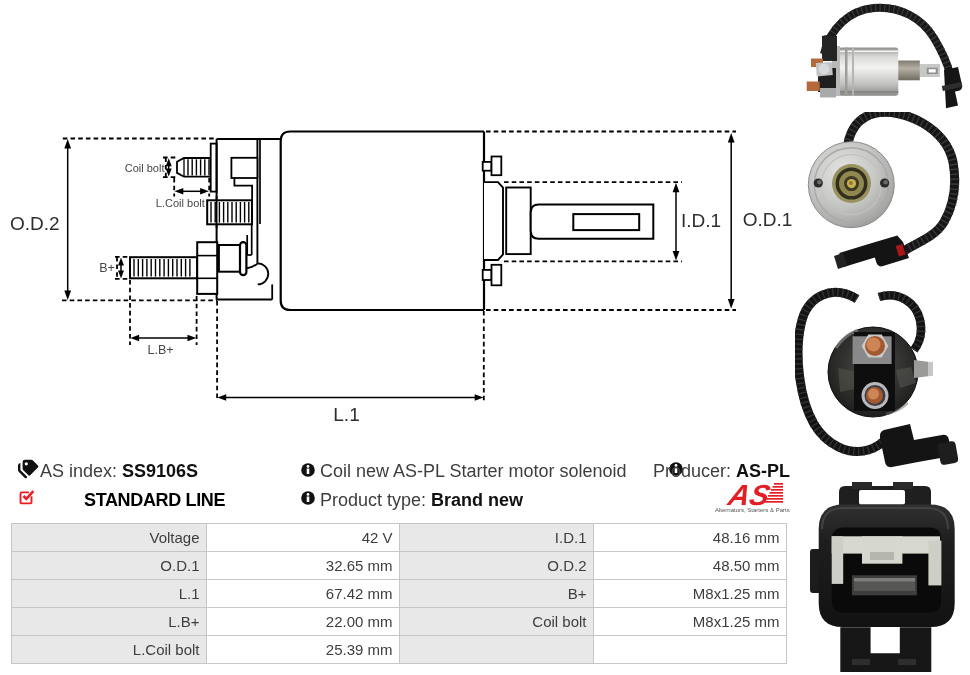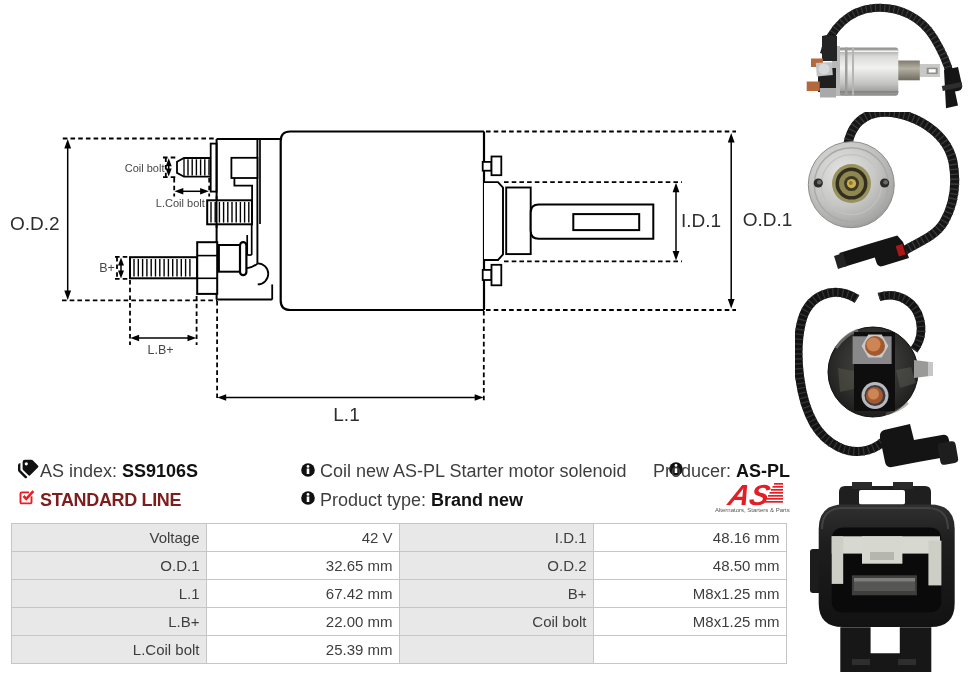--- a/index.html
+++ b/index.html
@@ -1,21 +1,21 @@
 <!DOCTYPE html>
 <html><head>
 <meta charset="utf-8">
 <style>
   html,body{margin:0;padding:0;background:#fff;}
   body{width:970px;height:675px;position:relative;overflow:hidden;
        font-family:"Liberation Sans",sans-serif;}
   .abs{position:absolute;}
   .txt{font-size:18px;color:#3e3e3e;white-space:nowrap;}
   .b{font-weight:bold;color:#111;}
-  .red{color:#7f1d1d;font-weight:bold;letter-spacing:-0.35px;}
+  .red{color:#000000;font-weight:bold;letter-spacing:-0.35px;margin-left:44px;}
   table.spec{border-collapse:collapse;table-layout:fixed;}
   table.spec td{border:1px solid #c6c6c6;height:27px;padding:0 6px 0 13px;
     text-align:right;vertical-align:middle;font-size:15px;color:#3e3e3e;}
   td.lab{background:#e8e8e8;}
   td.val{background:#fff;}
 </style>
 </head>
 <body>
 
 <svg class="abs" style="left:0;top:120px" width="800" height="340" viewBox="0 120 800 340">

